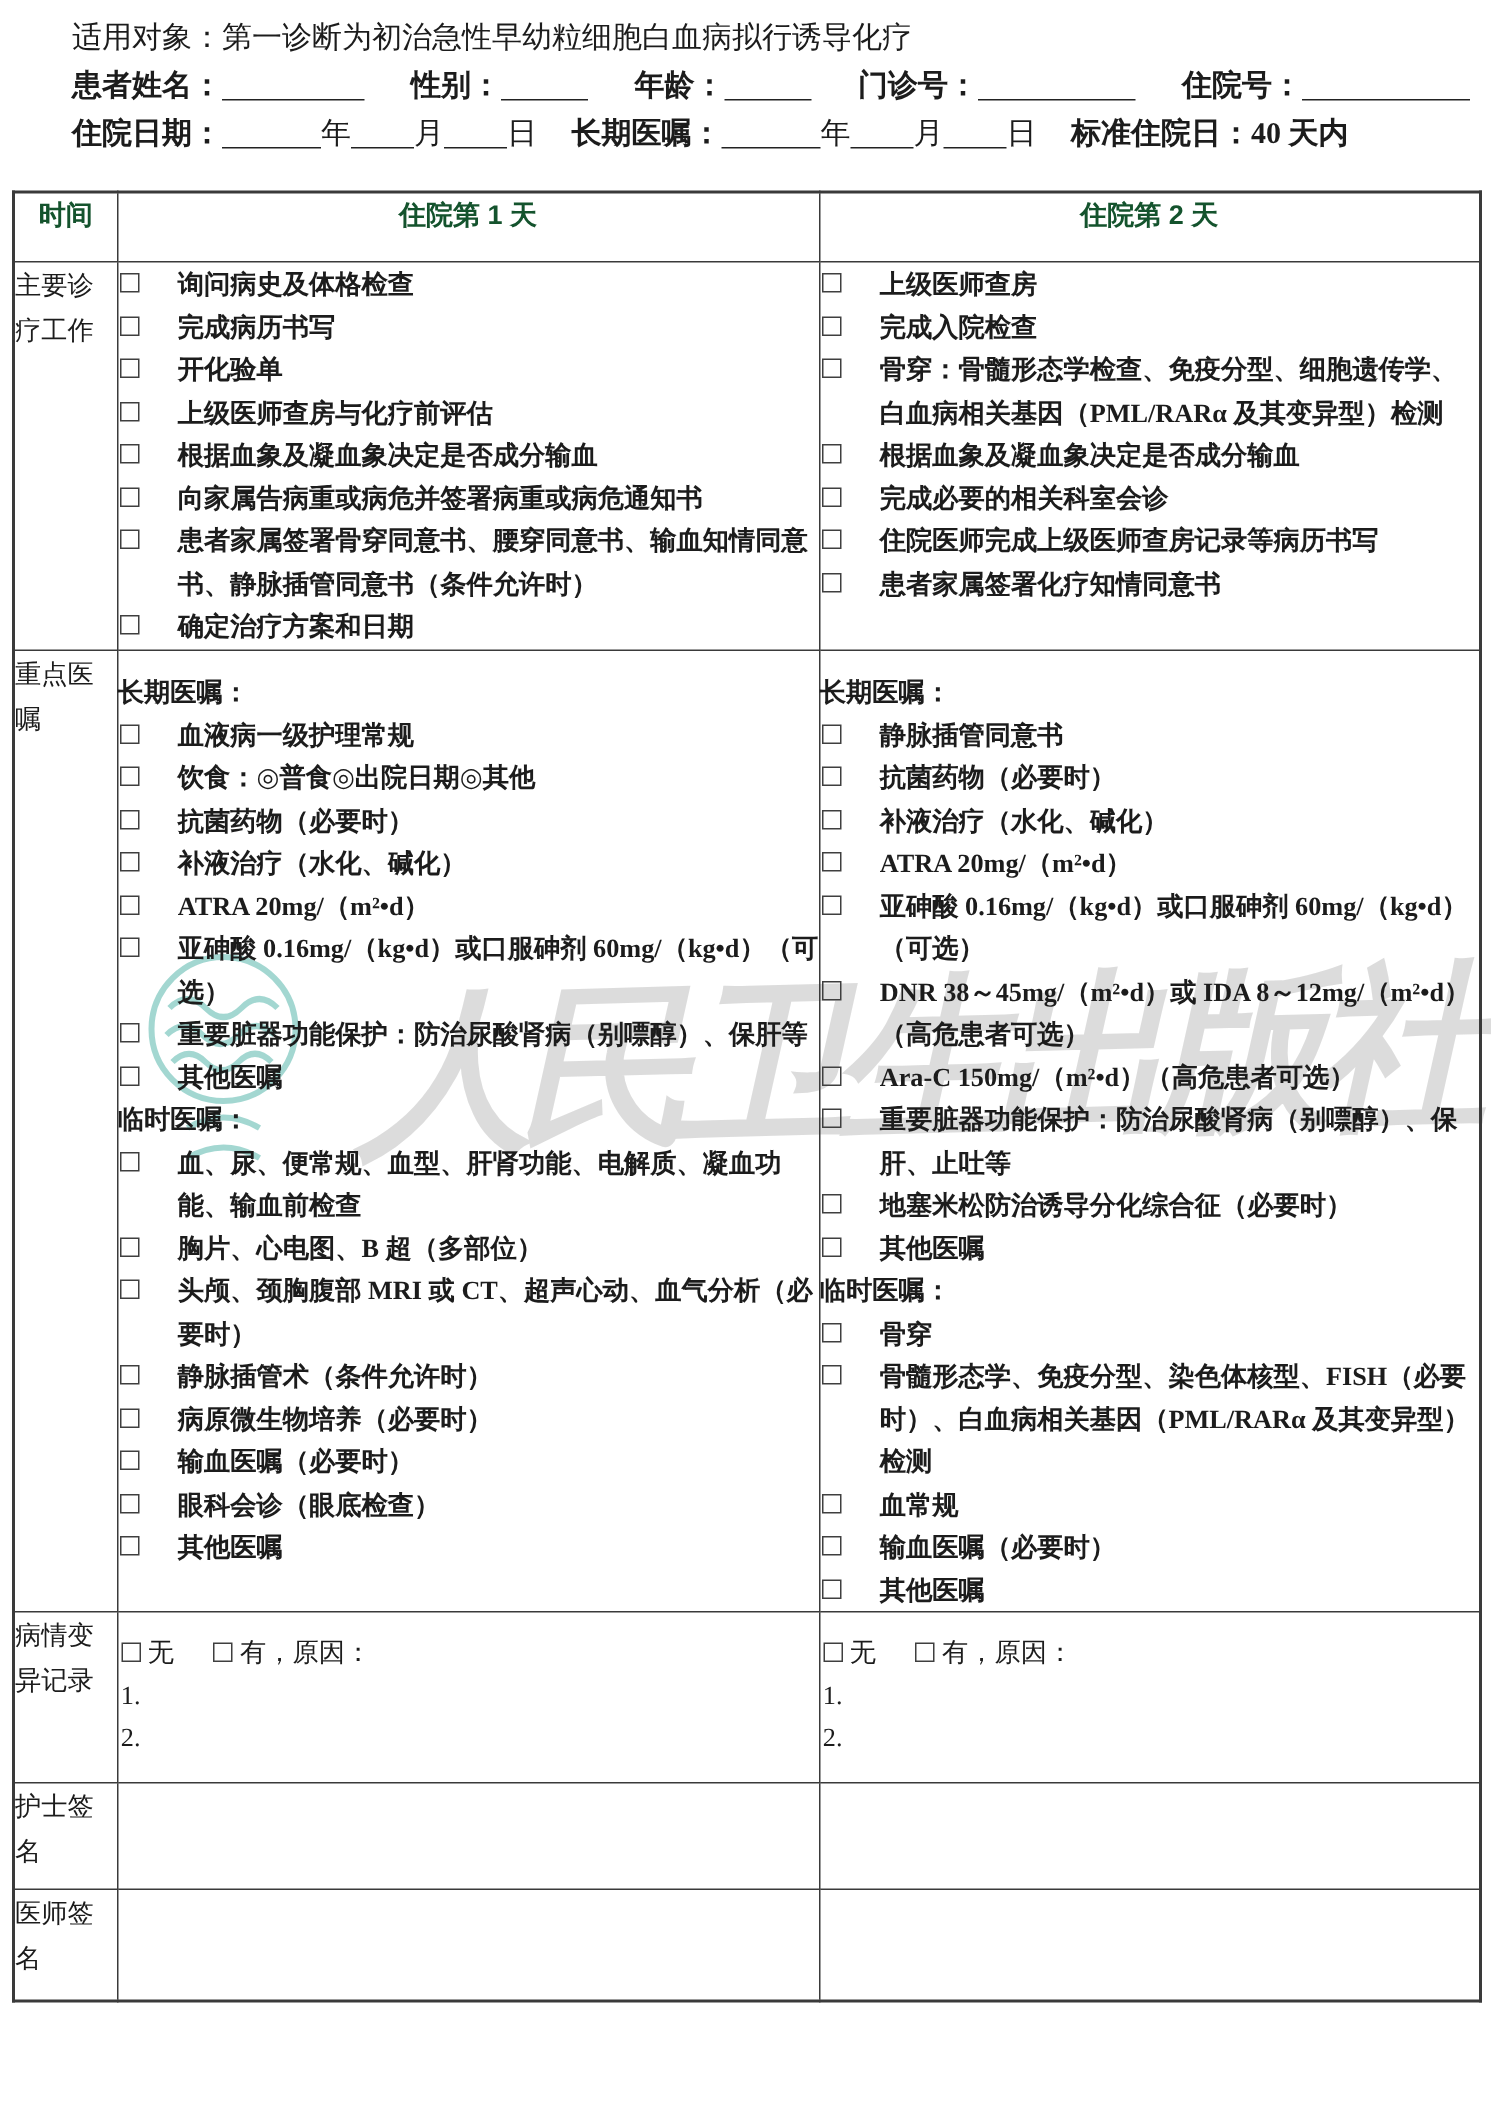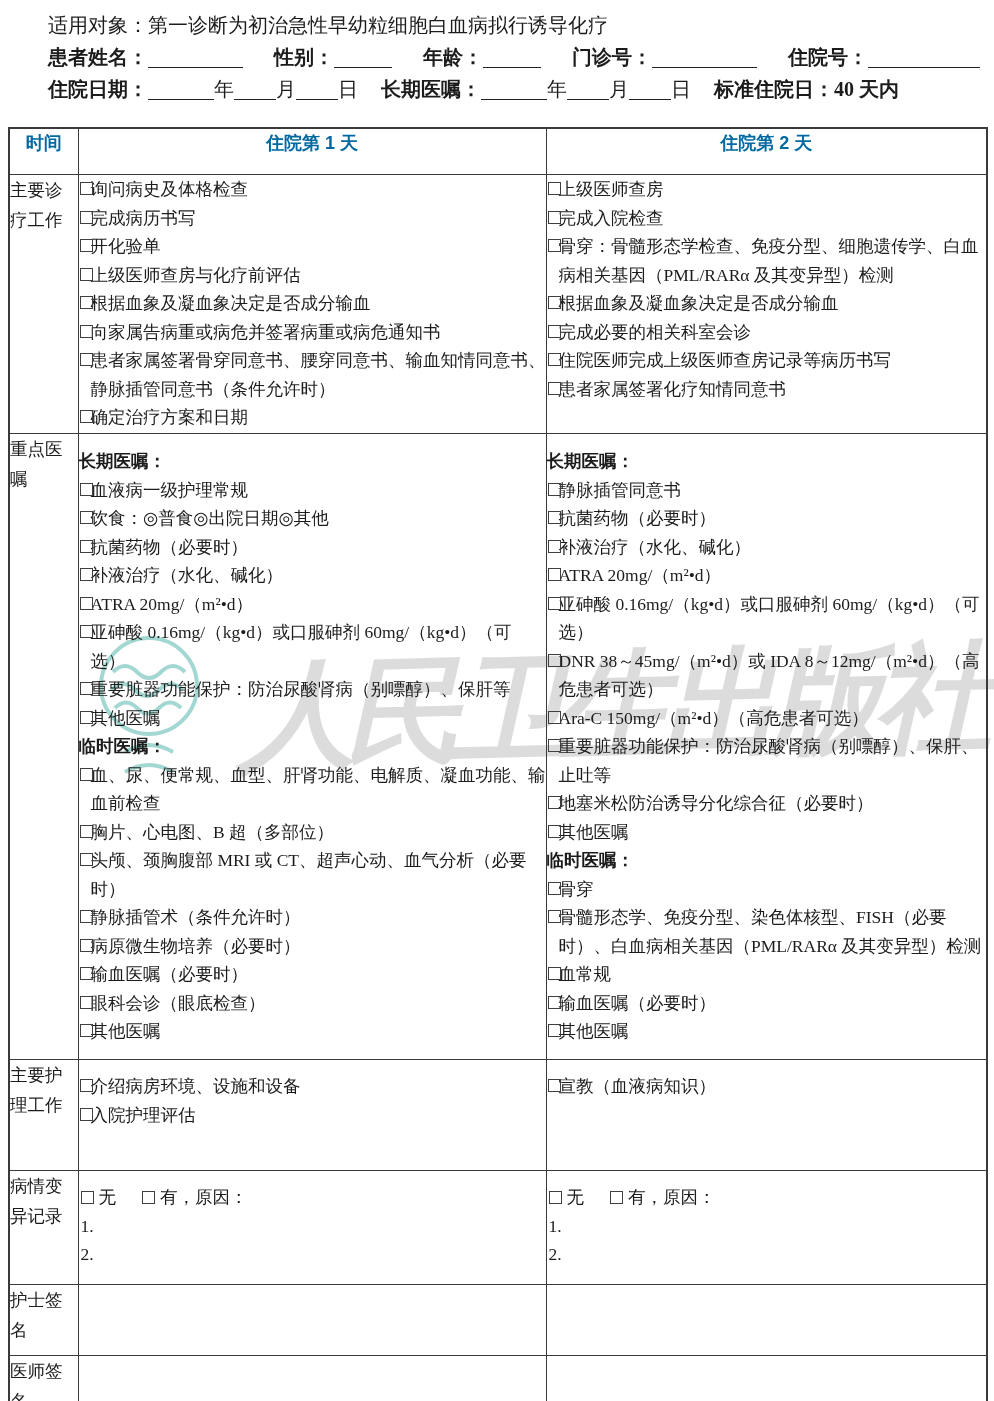--- a/index.html
+++ b/index.html
@@ -50,36 +50,36 @@
   table.pathway col.c3{width:441px}
   table.pathway td,table.pathway th{
     border:1.5px solid var(--border);
     padding:0;vertical-align:top;background:transparent;
   }
   table.pathway{border:2.5px solid var(--border);}
   th.colhdr{
     background:var(--header-bg);
     font-family:"Liberation Sans","DejaVu Sans",sans-serif;
     font-weight:bold;font-size:18px;height:45px;
-    text-align:center;vertical-align:middle;color:#0369a1;
+    text-align:center;vertical-align:middle;color:#14532d;
   }
   td.rowlbl{
     text-align:left;vertical-align:middle;
     font-size:17.5px;line-height:30px;
     padding:0 14px;
   }
   td.daycell{padding:9px 6px 6px 12px;}
   tr.r-diag td.daycell{height:258px;}
   tr.r-orders td.daycell{height:612px;padding-top:13px;}
   tr.r-nursing td.daycell{height:98px;padding-top:12px;}
   tr.r-vary td.daycell{height:101px;padding-top:12px;}
   tr.r-nsign td{height:70px;}
   tr.r-dsign td{height:73px;}
   
-  .ck-item{position:relative;padding-left:12px;}
+  .ck-item{position:relative;padding-left:40px;font-weight:bold;}
   .ckbox{
     display:inline-block;width:13px;height:13px;
     border:1.5px solid #3f3f3f;background:transparent;
     vertical-align:-1px;box-sizing:border-box;
   }
   .ck-item > .ckbox{position:absolute;left:1px;top:7px;}
   .ck-heading{
     font-family:"Liberation Sans","DejaVu Sans",sans-serif;
     font-weight:bold;font-size:17.5px;
   }
@@ -199,34 +199,20 @@
               <div class="ck-item"><span class="ckbox"></span><span>其他医嘱</span></div>
               <div class="ck-heading">临时医嘱：</div>
               <div class="ck-item"><span class="ckbox"></span><span>骨穿</span></div>
               <div class="ck-item"><span class="ckbox"></span><span>骨髓形态学、免疫分型、染色体核型、FISH（必要时）、白血病相关基因（PML/RARα 及其变异型）检测</span></div>
               <div class="ck-item"><span class="ckbox"></span><span>血常规</span></div>
               <div class="ck-item"><span class="ckbox"></span><span>输血医嘱（必要时）</span></div>
               <div class="ck-item"><span class="ckbox"></span><span>其他医嘱</span></div>
             </div>
           </td>
     </tr>
-    <tr class="r-nursing">
-      <td class="rowlbl">主要护理工作</td>
-      <td class="daycell">
-            <div>
-              <div class="ck-item"><span class="ckbox"></span><span>介绍病房环境、设施和设备</span></div>
-              <div class="ck-item"><span class="ckbox"></span><span>入院护理评估</span></div>
-            </div>
-          </td>
-      <td class="daycell">
-            <div>
-              <div class="ck-item"><span class="ckbox"></span><span>宣教（血液病知识）</span></div>
-            </div>
-          </td>
-    </tr>
     <tr class="r-vary">
       <td class="rowlbl">病情变异记录</td>
       <td class="daycell">
             <div>
               <div class="ck-inline"><span class="ckbox"></span><span>无</span><span class="ckbox opt2"></span><span>有，原因：</span></div>
               <div class="ck-plain">1.</div>
               <div class="ck-plain">2.</div>
             </div>
           </td>
       <td class="daycell">

